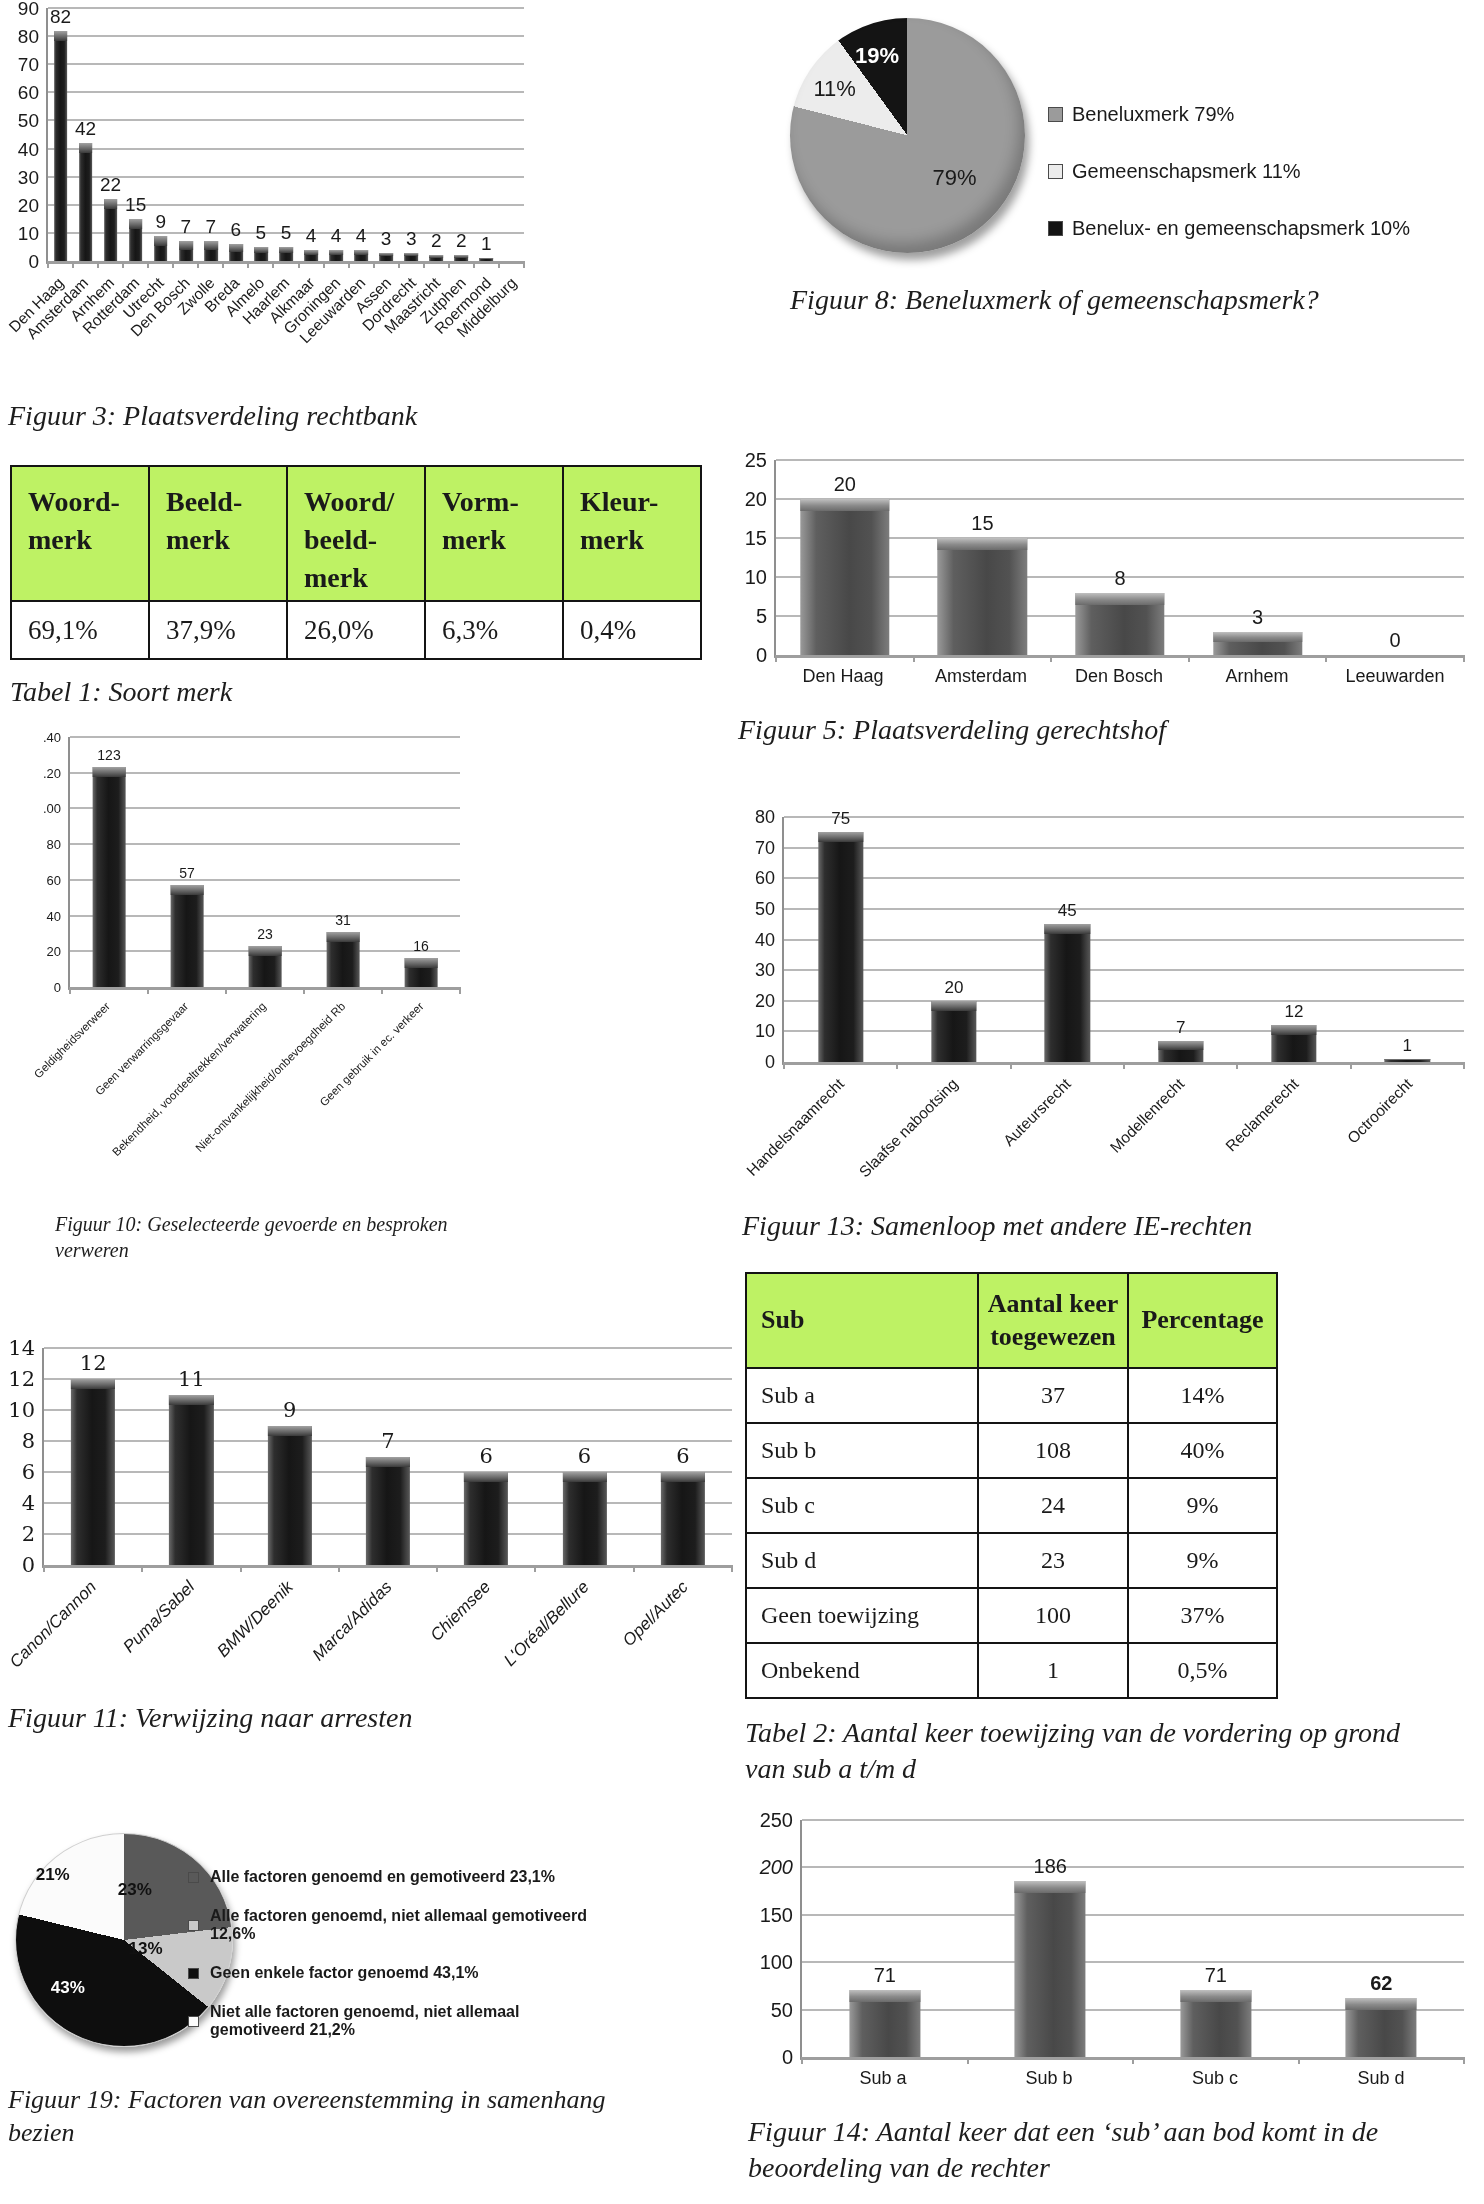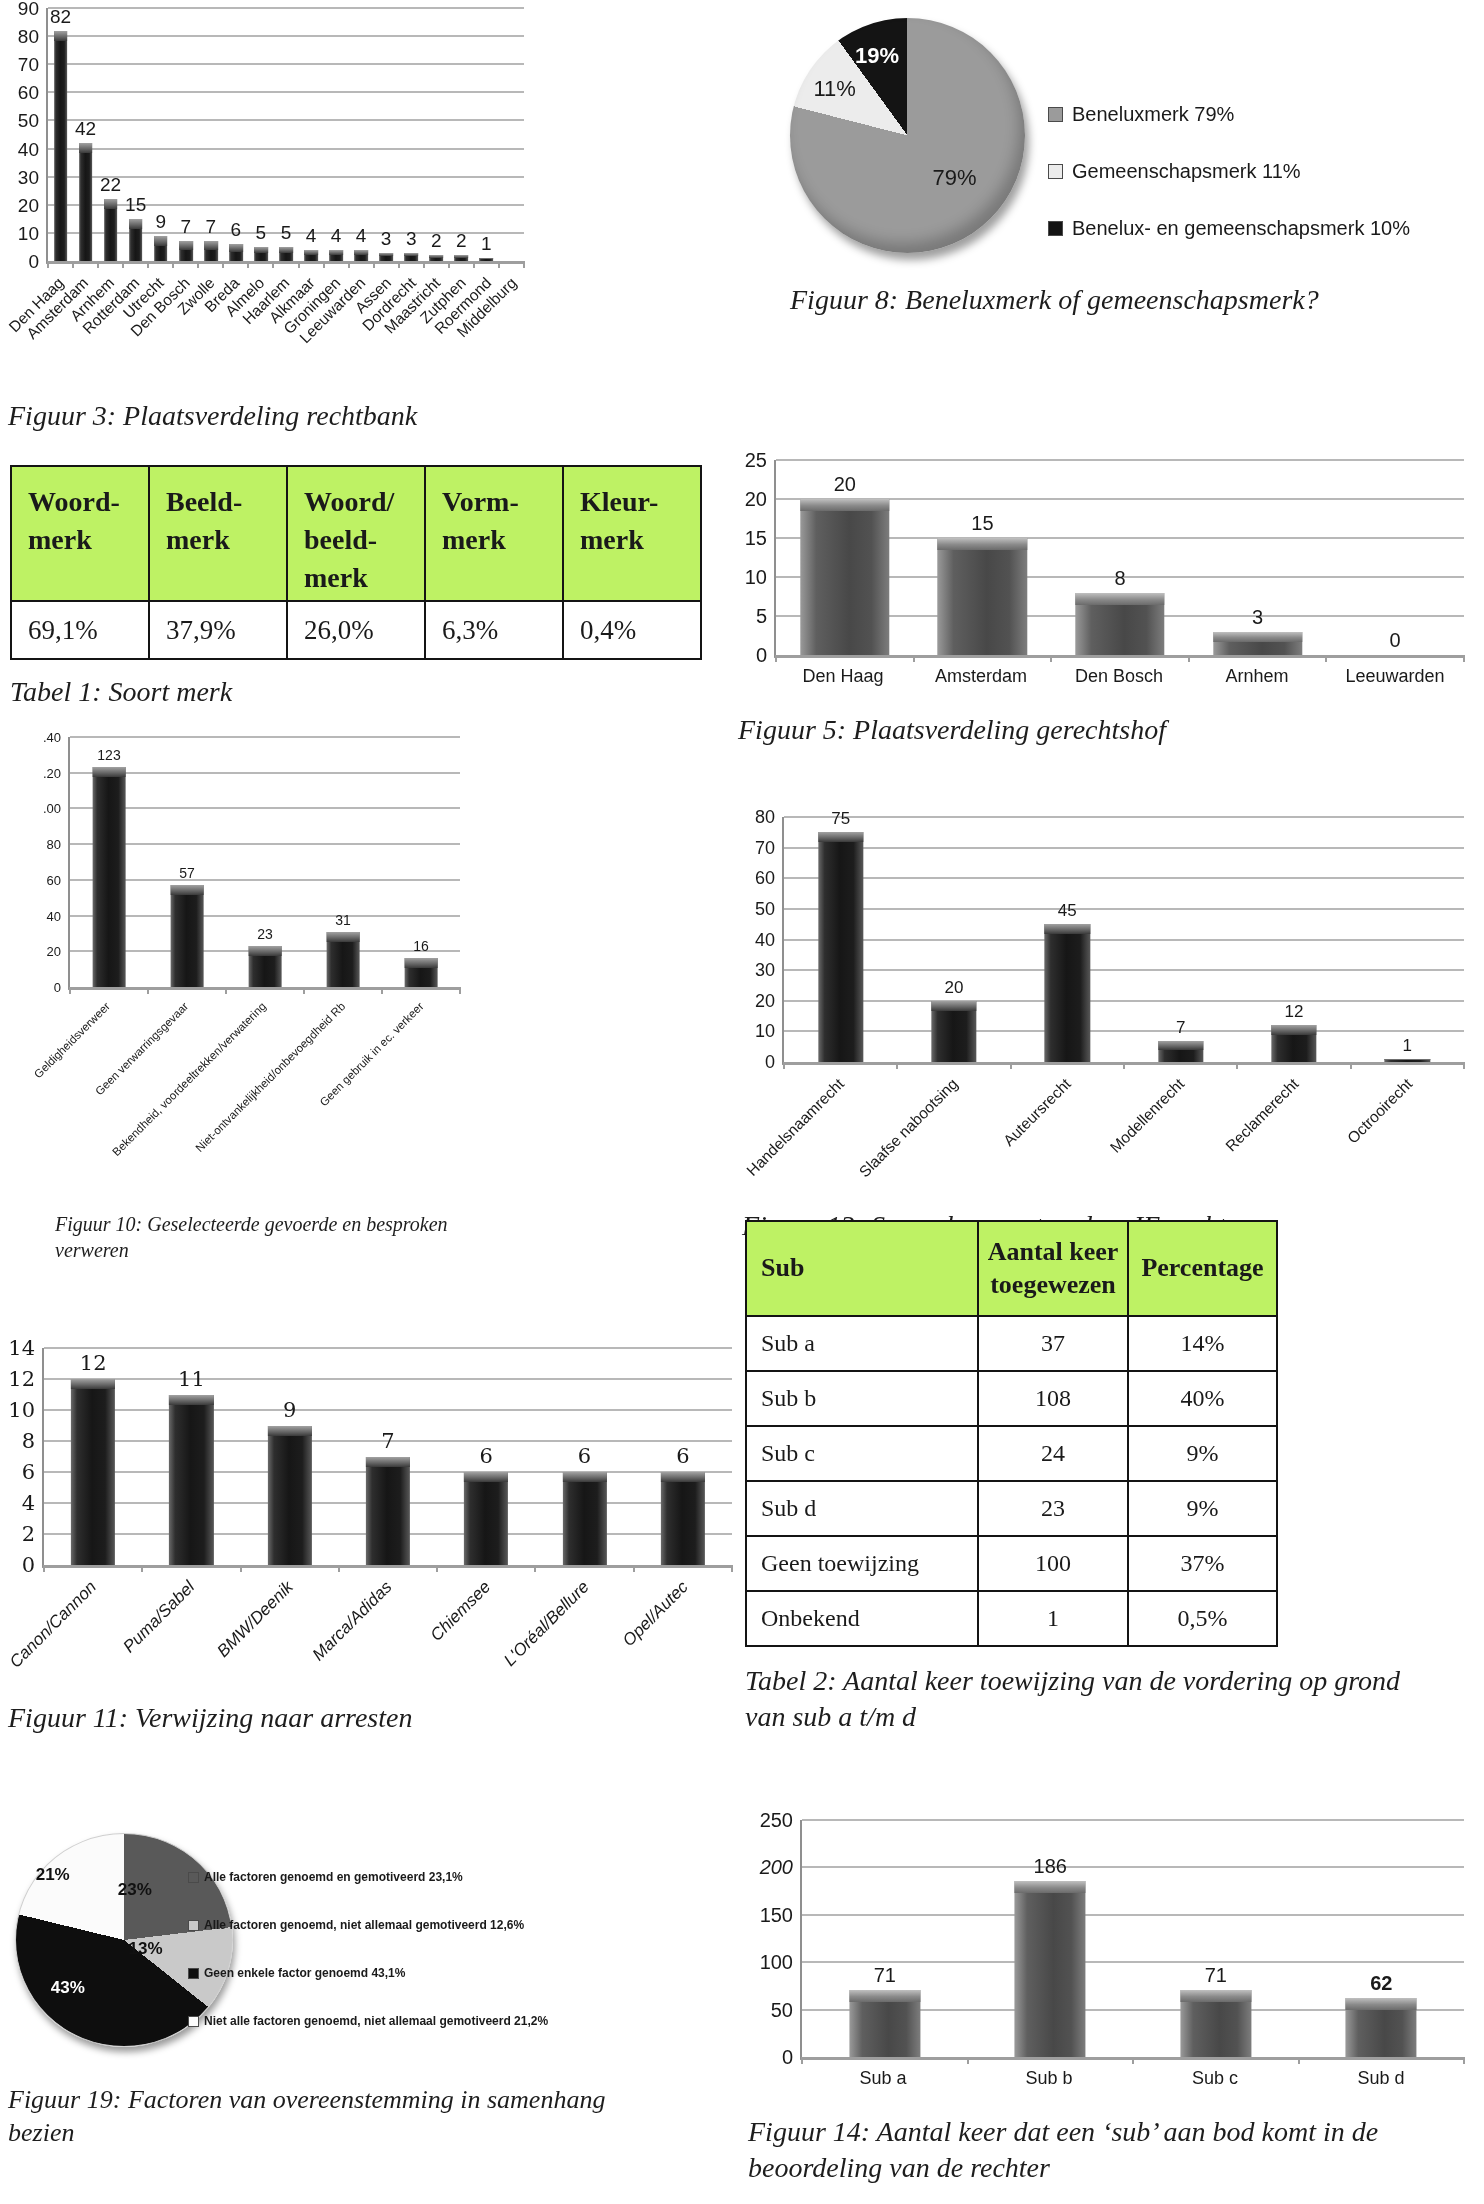--- a/index.html
+++ b/index.html
@@ -85,35 +85,35 @@
                       --tick-fs:18px; --val-fs:17px; --lab-fs:15.5px; }
   #fig13 .caption { margin-top:8px; }
 
   #fig11 { left:8px; top:1348px; width:724px; }
   #fig11 .bar-chart { --axis-w:34px; --plot-h:220px; --labels-h:122px; --bar-w:45%;
                       --tick-fs:21px; --val-fs:21px; --lab-fs:17px; }
   #fig11 .ytick, #fig11 .val { font-family:"DejaVu Serif", serif; }
   #fig11 .xlab span { font-style:italic; }
   #fig11 .caption { margin-top:10px; }
 
-  #tab2 { left:745px; top:1220px; }
+  #tab2 { left:745px; top:1272px; }
   #tab2 table { width:516px; }
   #tab2 th { height:95px; vertical-align:middle; font-size:26px; line-height:1.25; padding-left:14px; }
   #tab2 th:nth-child(1){ width:232px; } #tab2 th:nth-child(2){ width:150px; text-align:center; padding-left:0; }
   #tab2 th:nth-child(3){ width:149px; text-align:center; padding-left:0; }
   #tab2 td { height:55px; vertical-align:middle; font-size:24px; padding-left:14px; }
   #tab2 td:not(:first-child) { text-align:center; padding-left:0; }
   #tab2 .caption { margin-top:16px; width:740px; }
 
   #fig19 { left:8px; top:1833px; width:732px; height:371px; }
   #fig19 .pie { left:7px; top:0; width:218px; height:214px; border:1px solid #cfcfcf;
                 box-shadow:2px 5px 7px rgba(0,0,0,.4); }
   #fig19 .plab { font-size:17px; font-weight:700; }
   #fig19 .legend { left:180px; top:20px; width:400px; }
-  #fig19 .legend .item { height:48px; gap:5px; font-size:12px; font-weight:700; }
+  #fig19 .legend .item { height:48px; gap:11px; font-size:16px; font-weight:700; }
   #fig19 .legend .swatch { width:11px; height:11px; }
   #fig19 .caption { position:absolute; left:0; top:250px; width:700px; font-size:26px; }
 
   #fig14 { left:748px; top:1820px; width:716px; }
   #fig14 .bar-chart { --axis-w:52px; --plot-h:240px; --labels-h:46px; --bar-w:43%; --cap-h:12px;
                       --tick-fs:20px; --val-fs:20px; --lab-fs:18px; }
   #fig14 .caption { margin-top:8px; width:716px; }
 </style>
 </head>
 <body>

